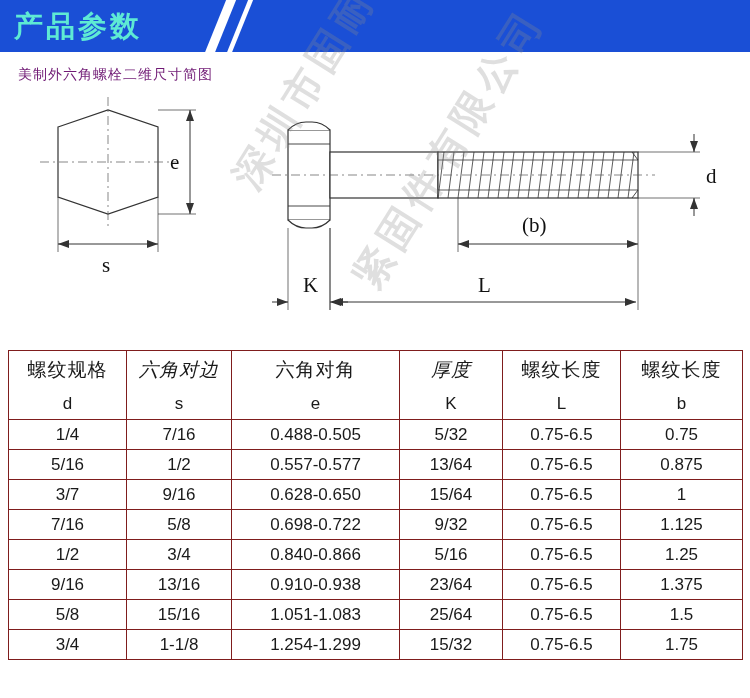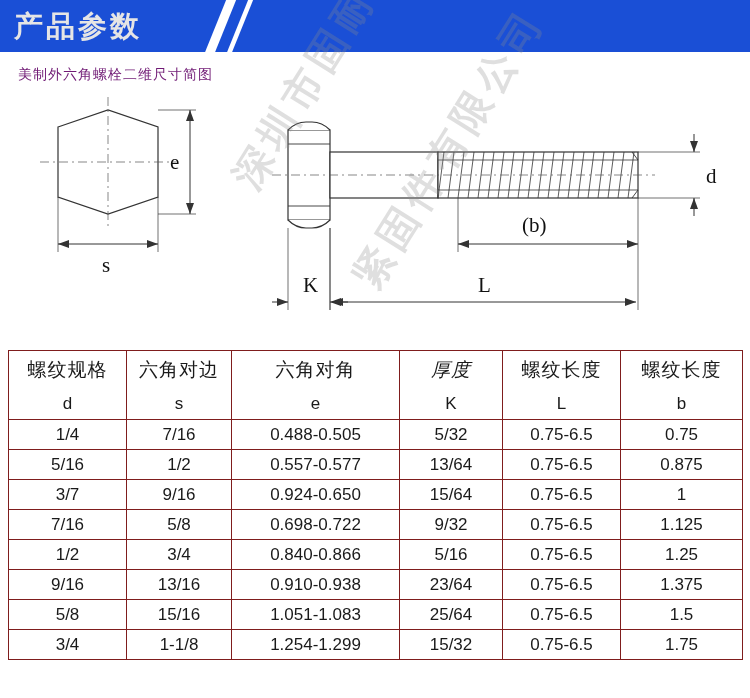--- a/index.html
+++ b/index.html
@@ -20,21 +20,21 @@
   .banner {
     position: absolute;
     top: 0; left: 0;
     width: 750px; height: 52px;
     background: #1a4fd6;
     overflow: hidden;
   }
   .banner-title {
     position: absolute;
     left: 14px; top: 8px;
-    color: #e5e5e5;
+    color: #5eead4;
     font-size: 29px;
     font-weight: bold;
     letter-spacing: 3px;
     line-height: 36px;
   }
   .banner-slash1 {
     position: absolute;
     top: -10px; left: 214px;
     width: 10px; height: 80px;
     background: #ffffff;
@@ -114,21 +114,21 @@
     font-size: 17px;
     height: 31px;
     border-top: none;
   }
   table.spec tr.head-cn td { border-bottom: none; }
   table.spec tr.data td {
     font-size: 17px;
     height: 30px;
   }
   .col-d { width: 118px; }
-  .col-s { width: 105px; }
+  .col-s { width: 105px; font-style: italic; }
   .col-e { width: 168px; margin-top: 48px; }
   .col-k { width: 103px; font-style: italic; }
   .col-L { width: 118px; }
   .col-b { width: 122px; }
 </style>
 </head>
 <body>
 
 <div id="page">
 
@@ -276,21 +276,21 @@
           <td>5/16</td>
           <td>1/2</td>
           <td>0.557-0.577</td>
           <td>13/64</td>
           <td>0.75-6.5</td>
           <td>0.875</td>
         </tr>
         <tr class="data">
           <td>3/7</td>
           <td>9/16</td>
-          <td>0.924-0.650</td>
+          <td>0.628-0.650</td>
           <td>15/64</td>
           <td>0.75-6.5</td>
           <td>1</td>
         </tr>
         <tr class="data">
           <td>7/16</td>
           <td>5/8</td>
           <td>0.698-0.722</td>
           <td>9/32</td>
           <td>0.75-6.5</td>

